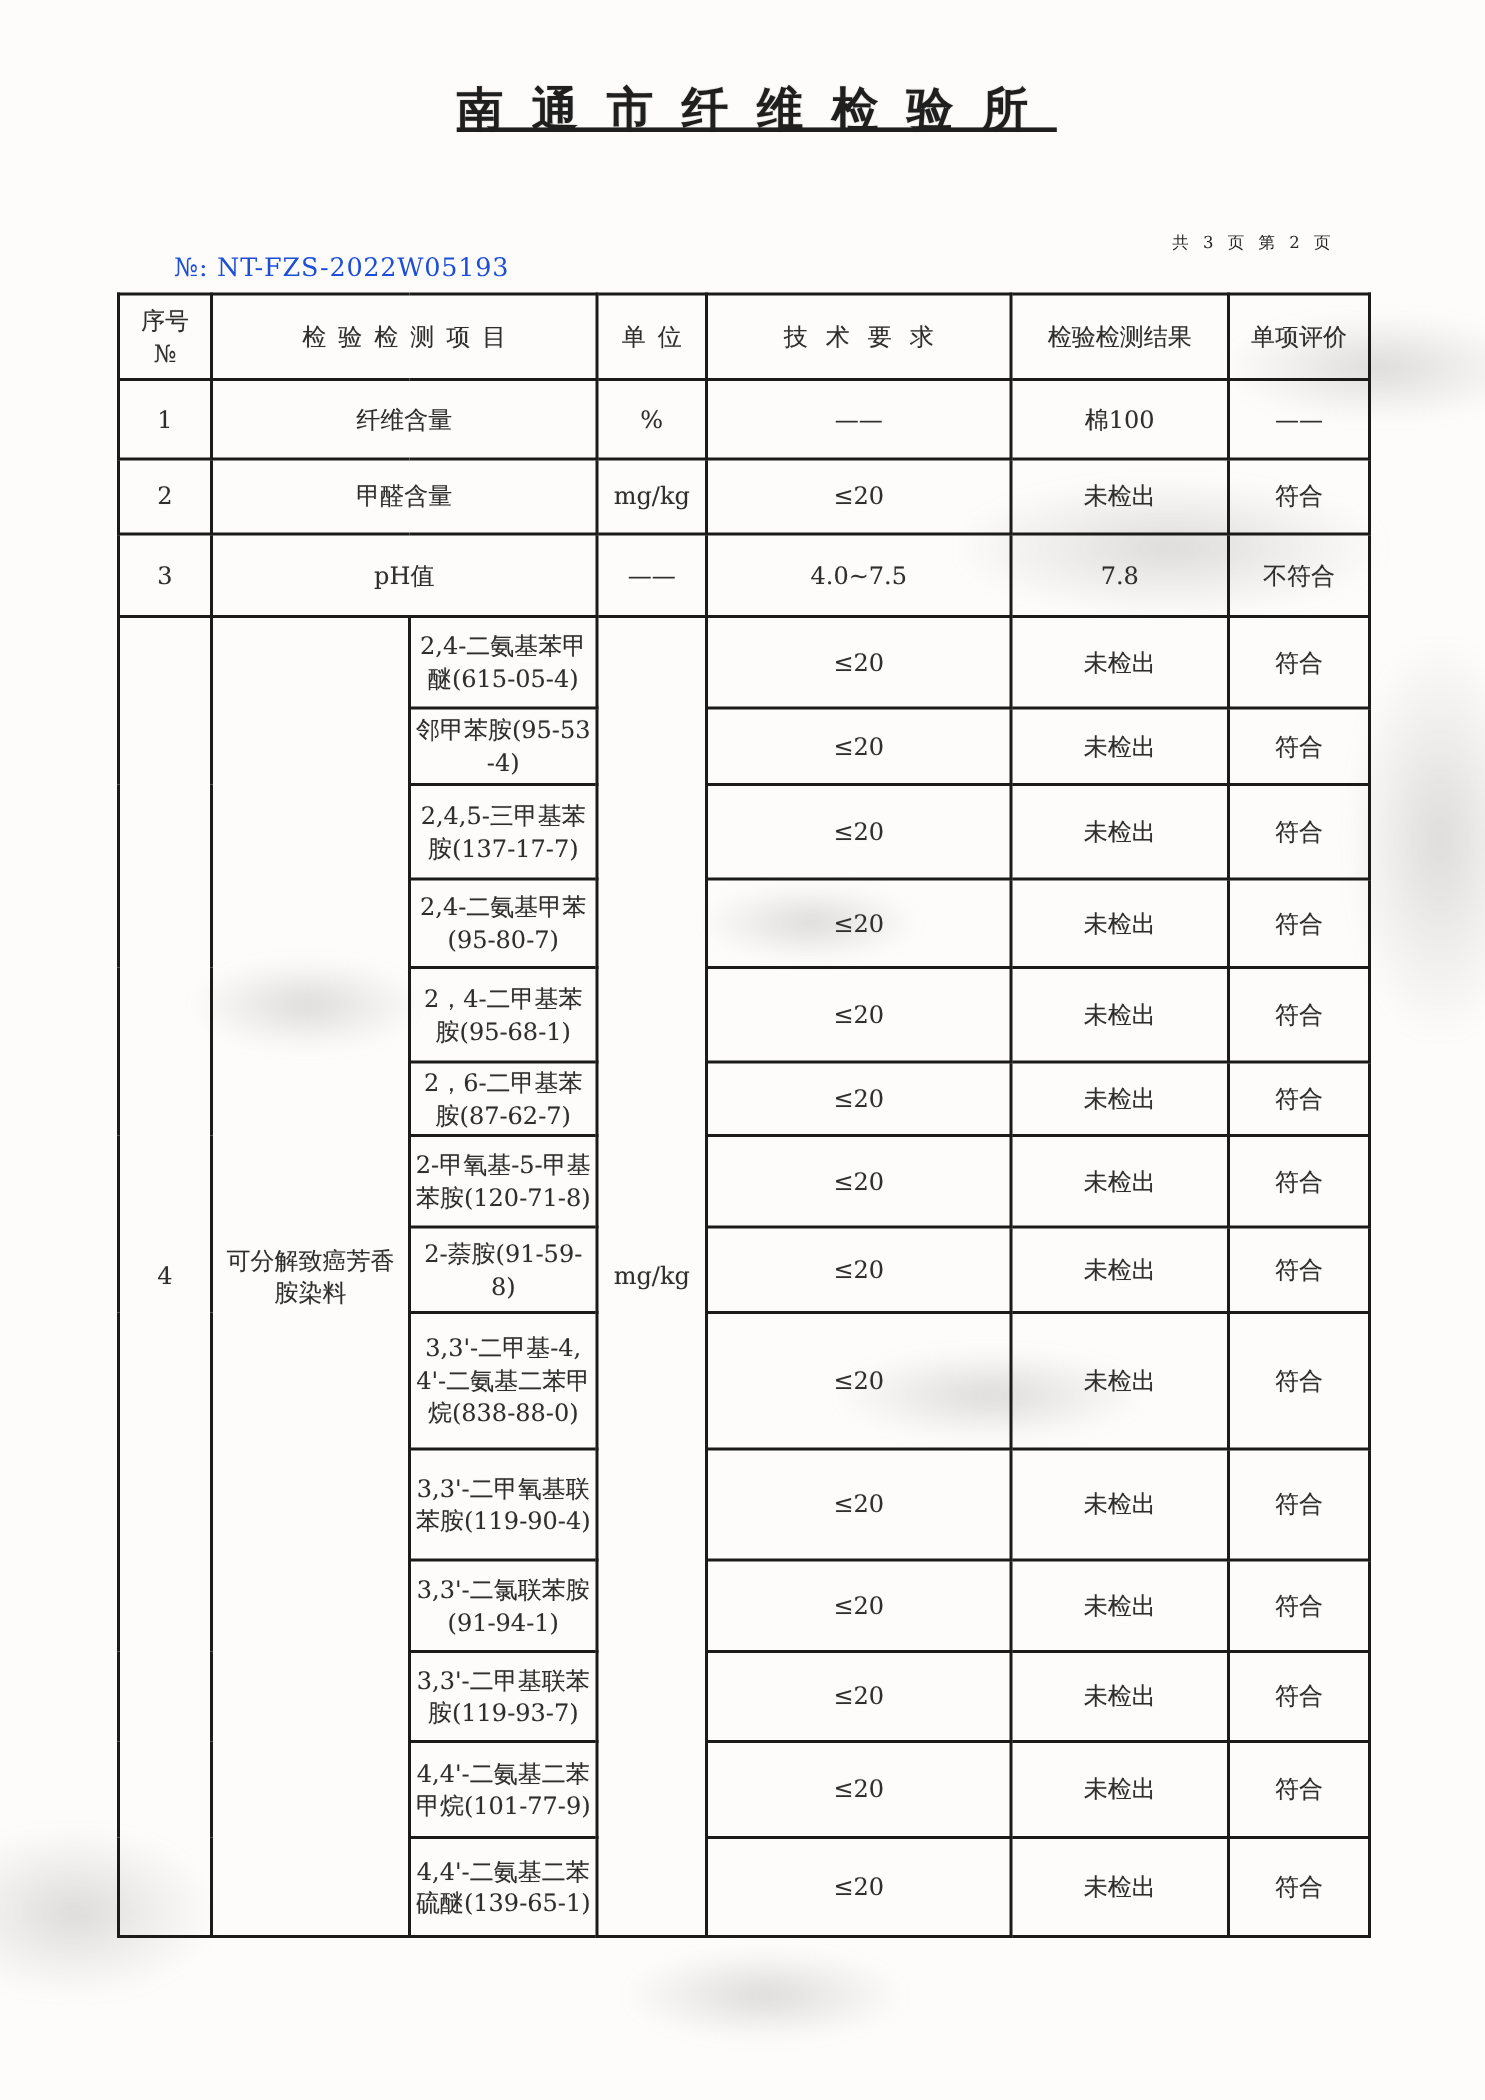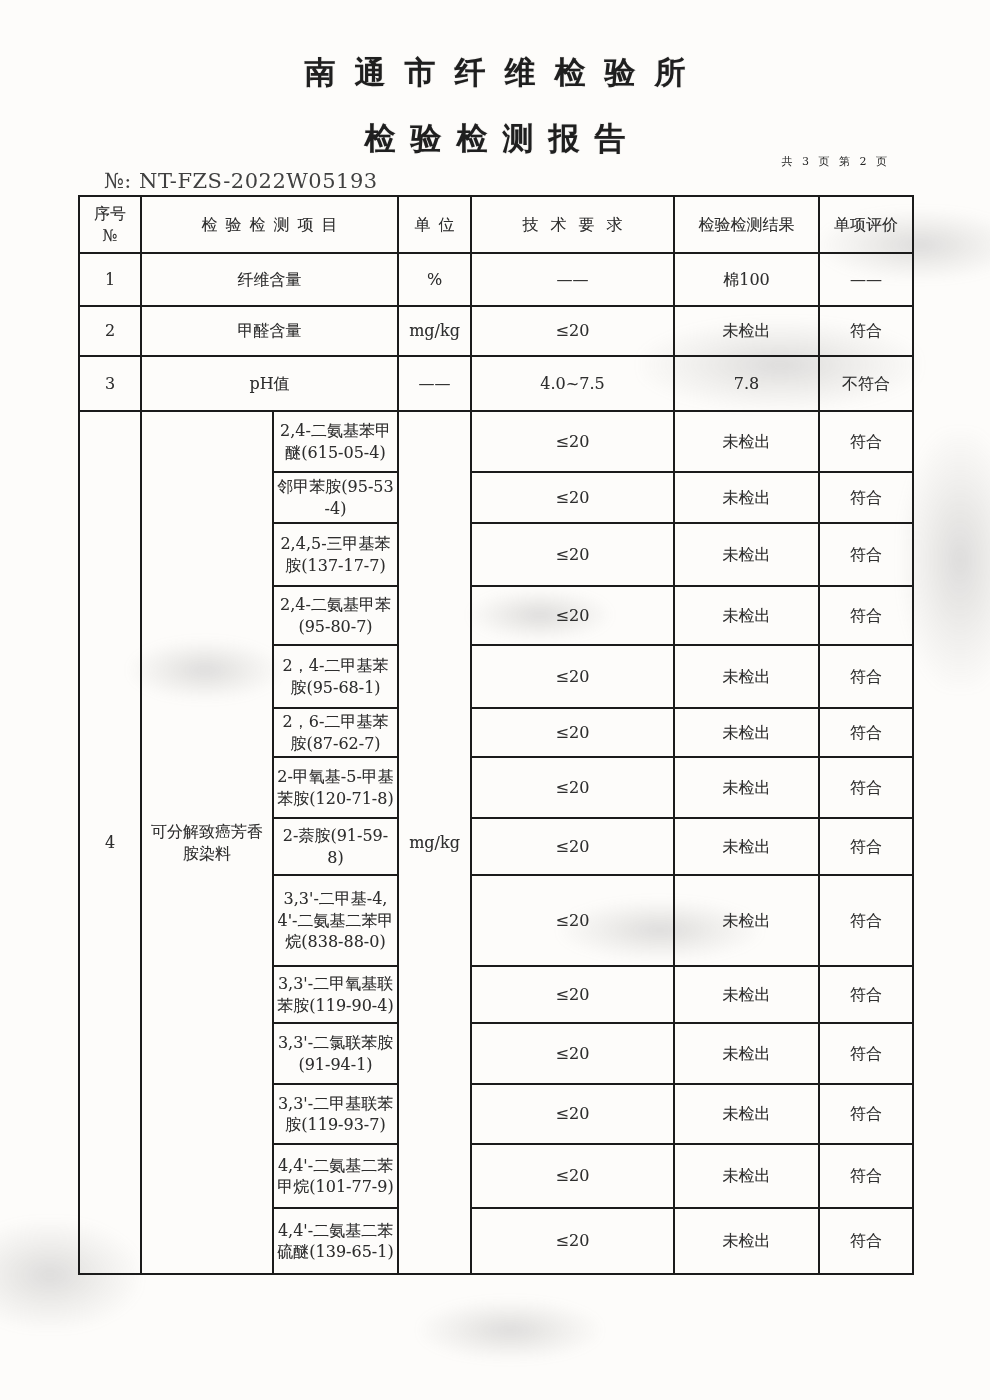--- a/index.html
+++ b/index.html
@@ -20,31 +20,32 @@
     filter: blur(5px);
     pointer-events: none;
   }
 
   .title1 {
     position: absolute; top: 52px; left: 0; width: 100%;
     text-align: center; font-size: 31px; font-weight: bold;
     letter-spacing: 19px; text-indent: 19px;
     color: #1f1f1f;
     text-shadow: 0 0 1px rgba(40,40,40,0.35);
+    text-decoration: underline;
   }
   .title2 {
     position: absolute; top: 118px; left: 0; width: 100%;
     text-align: center; font-size: 31px; font-weight: bold;
     letter-spacing: 15px; text-indent: 15px;
     color: #1f1f1f;
     text-shadow: 0 0 1px rgba(40,40,40,0.35);
   }
   .report-no {
-    position: absolute; top: 169px; left: 104px;
-    font-size: 21px; letter-spacing: 0.5px; color: #404040;
+    position: absolute; top: 169px; left: 116px;
+    font-size: 17px; letter-spacing: 0.5px; color: #1d4ed8;
   }
   .page-info {
     position: absolute; top: 154px; right: 100px;
     font-size: 11px; letter-spacing: 3px; color: #262626;
   }
 
   table.report {
     position: absolute; left: 78px; top: 195px;
     width: 834px;
     border-collapse: collapse;
@@ -81,21 +82,20 @@
   <div class="smudge" style="left:820px; top:210px; width:200px; height:70px;"></div>
   <div class="smudge" style="left:640px; top:320px; width:280px; height:90px;"></div>
   <div class="smudge" style="left:900px; top:430px; width:120px; height:260px;"></div>
   <div class="smudge" style="left:130px; top:640px; width:150px; height:60px;"></div>
   <div class="smudge" style="left:470px; top:590px; width:140px; height:50px;"></div>
   <div class="smudge" style="left:560px; top:900px; width:200px; height:60px;"></div>
   <div class="smudge" style="left:-40px; top:1220px; width:180px; height:110px;"></div>
   <div class="smudge" style="left:420px; top:1300px; width:180px; height:60px;"></div>
 
   <div class="title1">南通市纤维检验所</div>
-  <div class="title2">检验检测报告</div>
   <div class="report-no">№: NT-FZS-2022W05193</div>
   <div class="page-info">共 3 页 第 2 页</div>
 
   <table class="report">
     <colgroup>
       <col style="width:62px">
         <col style="width:132px">
         <col style="width:125px">
       <col style="width:73px">
         <col style="width:203px">
@@ -191,21 +191,21 @@
           <td class="small">≤20</td>
           <td class="small">未检出</td>
           <td class="small">符合</td>
         </tr>
         <tr style="height: 91px;">
           <td class="chem">3,3'-二甲基-4,4'-二氨基二苯甲烷(838-88-0)</td>
           <td class="small">≤20</td>
           <td class="small">未检出</td>
           <td class="small">符合</td>
         </tr>
-        <tr style="height: 57px;">
+        <tr style="height: 74px;">
           <td class="chem">3,3'-二甲氧基联苯胺(119-90-4)</td>
           <td class="small">≤20</td>
           <td class="small">未检出</td>
           <td class="small">符合</td>
         </tr>
         <tr style="height: 61px;">
           <td class="chem">3,3'-二氯联苯胺(91-94-1)</td>
           <td class="small">≤20</td>
           <td class="small">未检出</td>
           <td class="small">符合</td>

